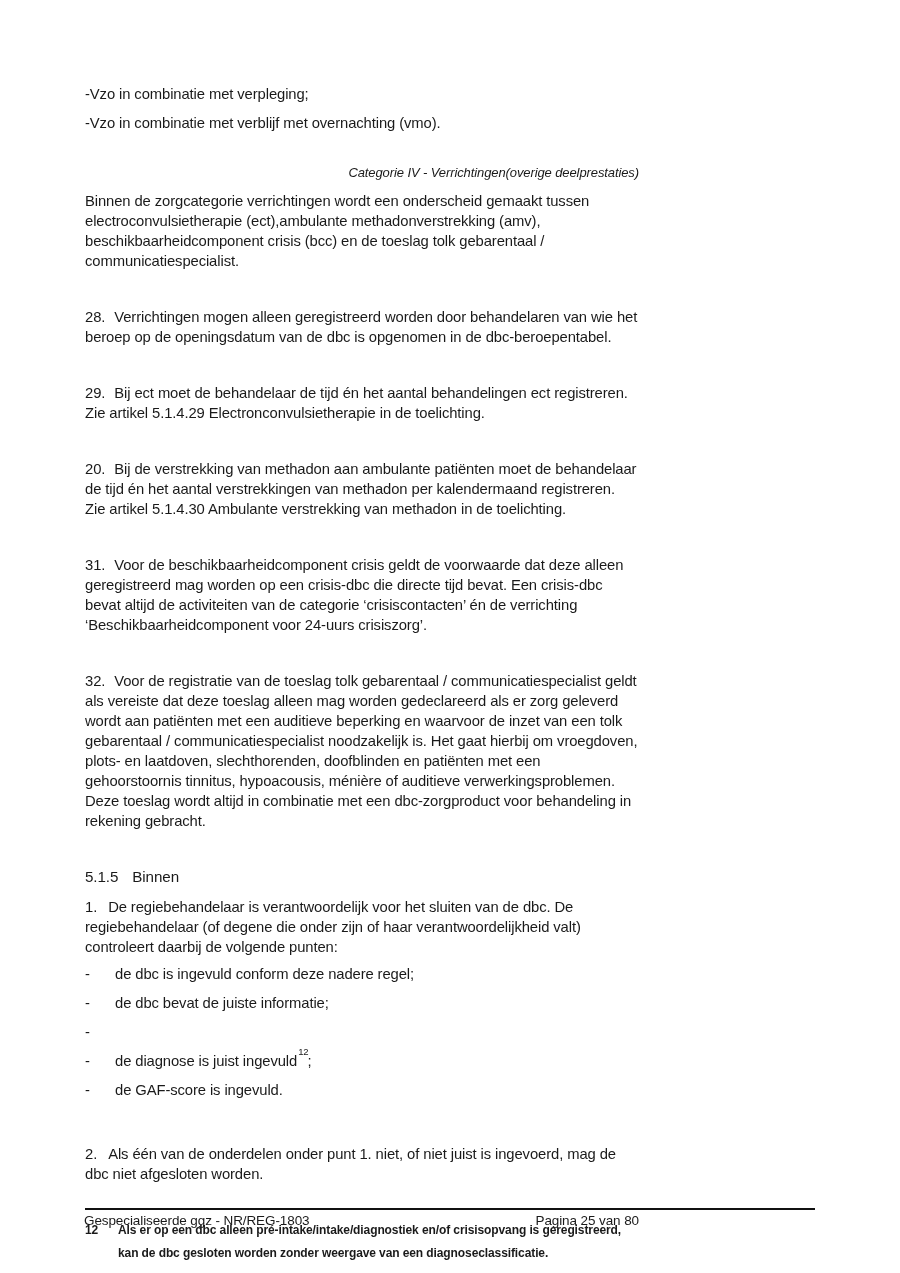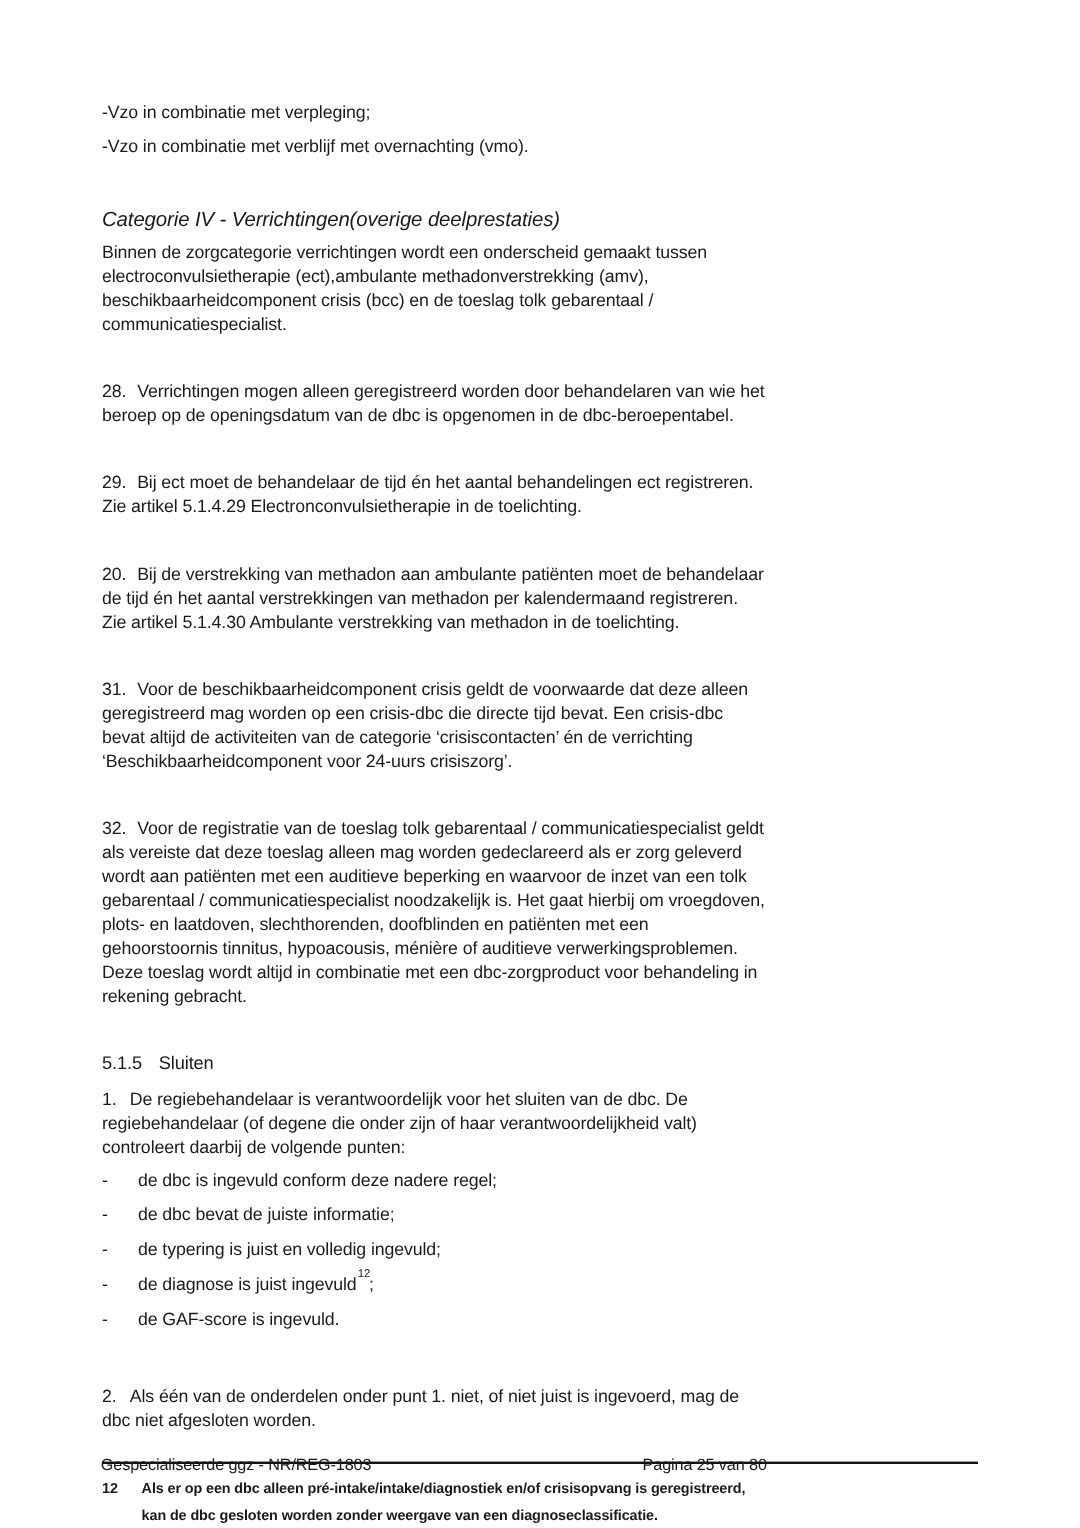--- a/index.html
+++ b/index.html
@@ -23,23 +23,24 @@
   }
   .body-text {
     font-size: 14.8px;
     line-height: 20px;
     letter-spacing: -0.1px;
   }
   p { margin: 0; }
   .intro-line { margin-bottom: 9px; }
   .category-heading {
     font-style: italic;
-    margin-top: 40px;
-    font-size: 17px;
+    margin-top: 30px;
+    font-size: 13px;
     line-height: 20px;
+    text-align: right;
   }
   .category-paragraph { margin-top: 8px; }
   .numbered-item { margin-top: 36px; }
   .numbered-item .item-number { padding-right: 9px; }
   .section-heading {
     margin-top: 36px;
     font-size: 15.2px;
     line-height: 20px;
   }
   .section-heading .heading-number { padding-right: 14px; }
@@ -113,36 +114,35 @@
   <p class="numbered-item"><span class="item-number">28.</span><span>Verrichtingen mogen alleen geregistreerd worden door behandelaren van wie het beroep op de openingsdatum van de dbc is opgenomen in de dbc-beroepentabel.</span></p>
 
   <p class="numbered-item"><span class="item-number">29.</span><span>Bij ect moet de behandelaar de tijd én het aantal behandelingen ect registreren. Zie artikel 5.1.4.29 Electronconvulsietherapie in de toelichting.</span></p>
 
   <p class="numbered-item"><span class="item-number">20.</span><span>Bij de verstrekking van methadon aan ambulante patiënten moet de behandelaar de tijd én het aantal verstrekkingen van methadon per kalendermaand registreren. Zie artikel 5.1.4.30 Ambulante verstrekking van methadon in de toelichting.</span></p>
 
   <p class="numbered-item"><span class="item-number">31.</span><span>Voor de beschikbaarheidcomponent crisis geldt de voorwaarde dat deze alleen geregistreerd mag worden op een crisis-dbc die directe tijd bevat. Een crisis-dbc bevat altijd de activiteiten van de categorie ‘crisiscontacten’ én de verrichting ‘Beschikbaarheidcomponent voor 24-uurs crisiszorg’.</span></p>
 
   <p class="numbered-item"><span class="item-number">32.</span><span>Voor de registratie van de toeslag tolk gebarentaal / communicatiespecialist geldt als vereiste dat deze toeslag alleen mag worden gedeclareerd als er zorg geleverd wordt aan patiënten met een auditieve beperking en waarvoor de inzet van een tolk gebarentaal / communicatiespecialist noodzakelijk is. Het gaat hierbij om vroegdoven, plots- en laatdoven, slechthorenden, doofblinden en patiënten met een gehoorstoornis tinnitus, hypoacousis, ménière of auditieve verwerkingsproblemen. Deze toeslag wordt altijd in combinatie met een dbc-zorgproduct voor behandeling in rekening gebracht.</span></p>
 
-  <p class="section-heading"><span class="heading-number">5.1.5</span><span>Sluiten</span></p>
+  <p class="section-heading"><span class="heading-number">5.1.5</span><span>Binnen</span></p>
 
   <p class="numbered-item first-point"><span class="item-number">1.</span><span>De regiebehandelaar is verantwoordelijk voor het sluiten van de dbc. De regiebehandelaar (of degene die onder zijn of haar verantwoordelijkheid valt) controleert daarbij de volgende punten:</span></p>
 
   <ul class="checklist">
     <li>
         <span class="dash">-</span>
         <span>de dbc is ingevuld conform deze nadere regel;</span>
       </li>
     <li>
         <span class="dash">-</span>
         <span>de dbc bevat de juiste informatie;</span>
       </li>
     <li>
         <span class="dash">-</span>
-        <span>de typering is juist en volledig ingevuld;</span>
       </li>
     <li>
         <span class="dash">-</span>
         <span><span>de diagnose is juist ingevuld</span><sup class="fn-ref">12</sup><span>;</span></span>
       </li>
     <li>
         <span class="dash">-</span>
         <span>de GAF-score is ingevuld.</span>
       </li>
   </ul>

